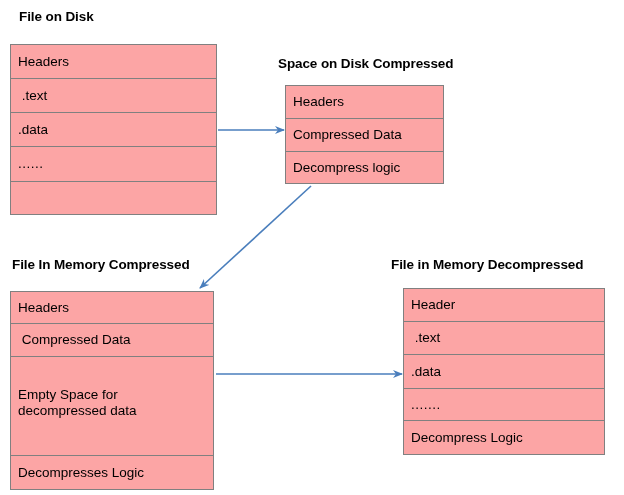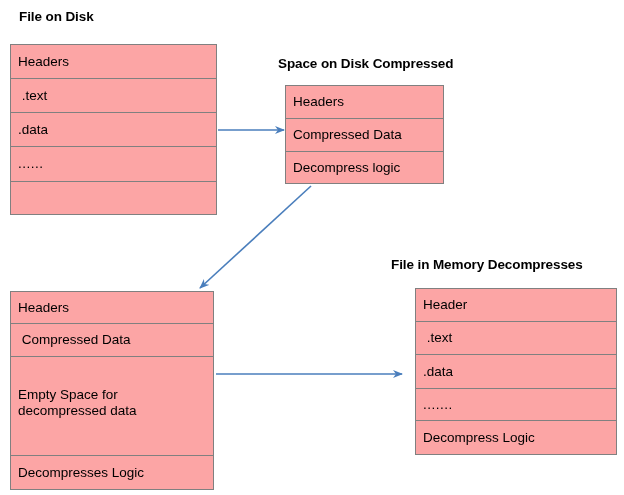--- a/index.html
+++ b/index.html
@@ -97,40 +97,41 @@
       <span class="cell-text">Headers</span>
     </div>
     <div class="cell" style="left:0px; top:33px; width:159px; height:34px;">
       <span class="cell-text">Compressed Data</span>
     </div>
     <div class="cell" style="left:0px; top:66px; width:159px; height:33px;">
       <span class="cell-text">Decompress logic</span>
     </div>
   </div>
 
+  <div class="group-title" style="left:12px; top:257px;">File In Memory Compressed</div>
 
   <div class="stack" style="left:10px; top:291px; width:204px; height:199px;">
     <div class="cell" style="left:0px; top:0px; width:204px; height:33px;">
       <span class="cell-text">Headers</span>
     </div>
     <div class="cell" style="left:0px; top:32px; width:204px; height:34px;">
       <span class="cell-text"> Compressed Data</span>
     </div>
     <div class="cell two-line" style="left:0px; top:65px; width:204px; height:100px;">
       <span class="cell-text">Empty Space for
 decompressed data</span>
     </div>
     <div class="cell" style="left:0px; top:164px; width:204px; height:35px;">
       <span class="cell-text">Decompresses Logic</span>
     </div>
   </div>
 
-  <div class="group-title" style="left:391px; top:257px;">File in Memory Decompresses</div>
+  <div class="group-title" style="left:391px; top:257px;">File in Memory Decompressed</div>
 
-  <div class="stack" style="left:403px; top:288px; width:202px; height:167px;margin-left:12px;">
+  <div class="stack" style="left:403px; top:288px; width:202px; height:167px;">
     <div class="cell" style="left:0px; top:0px; width:202px; height:34px;">
       <span class="cell-text">Header</span>
     </div>
     <div class="cell" style="left:0px; top:33px; width:202px; height:34px;">
       <span class="cell-text"> .text</span>
     </div>
     <div class="cell" style="left:0px; top:66px; width:202px; height:35px;">
       <span class="cell-text">.data</span>
     </div>
     <div class="cell" style="left:0px; top:100px; width:202px; height:33px;">

